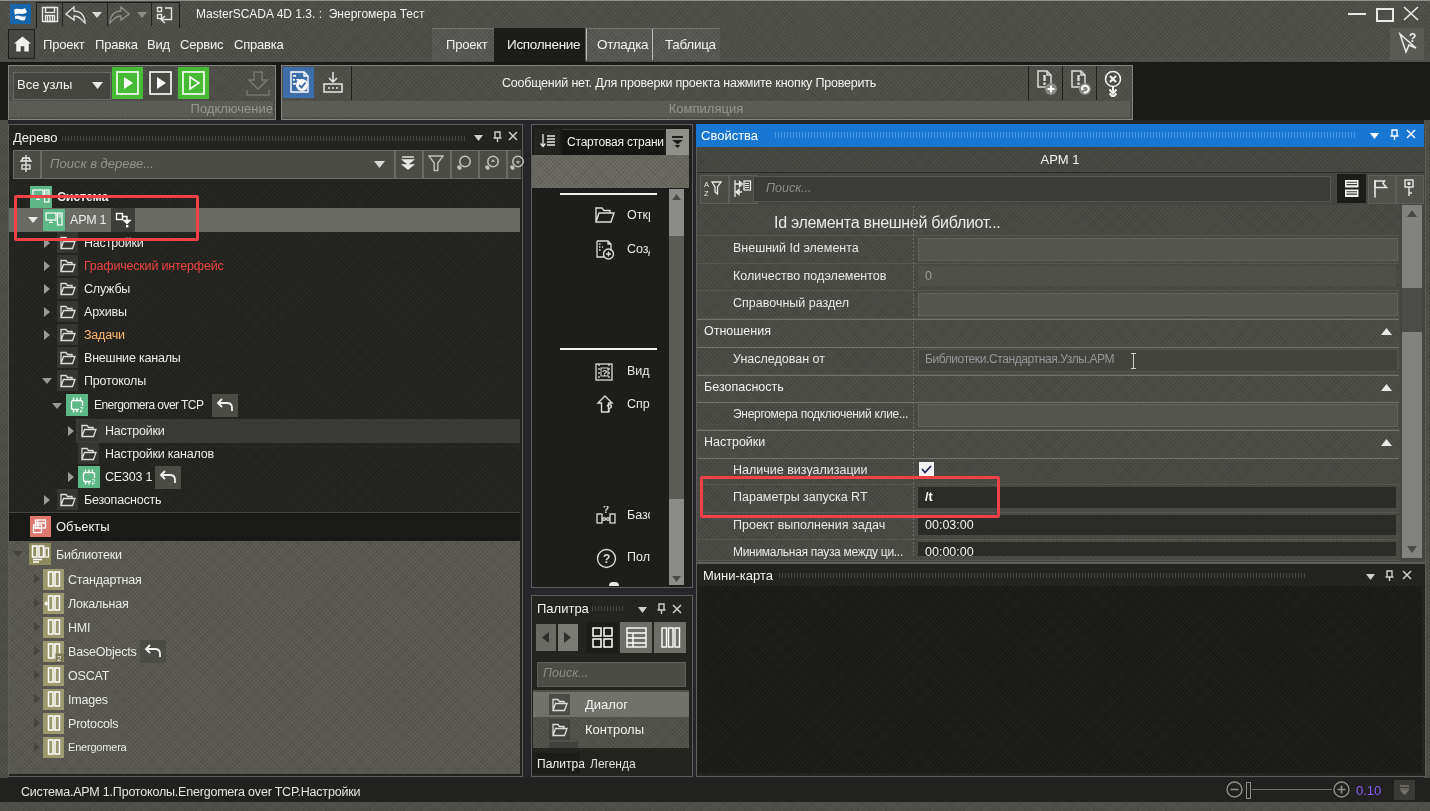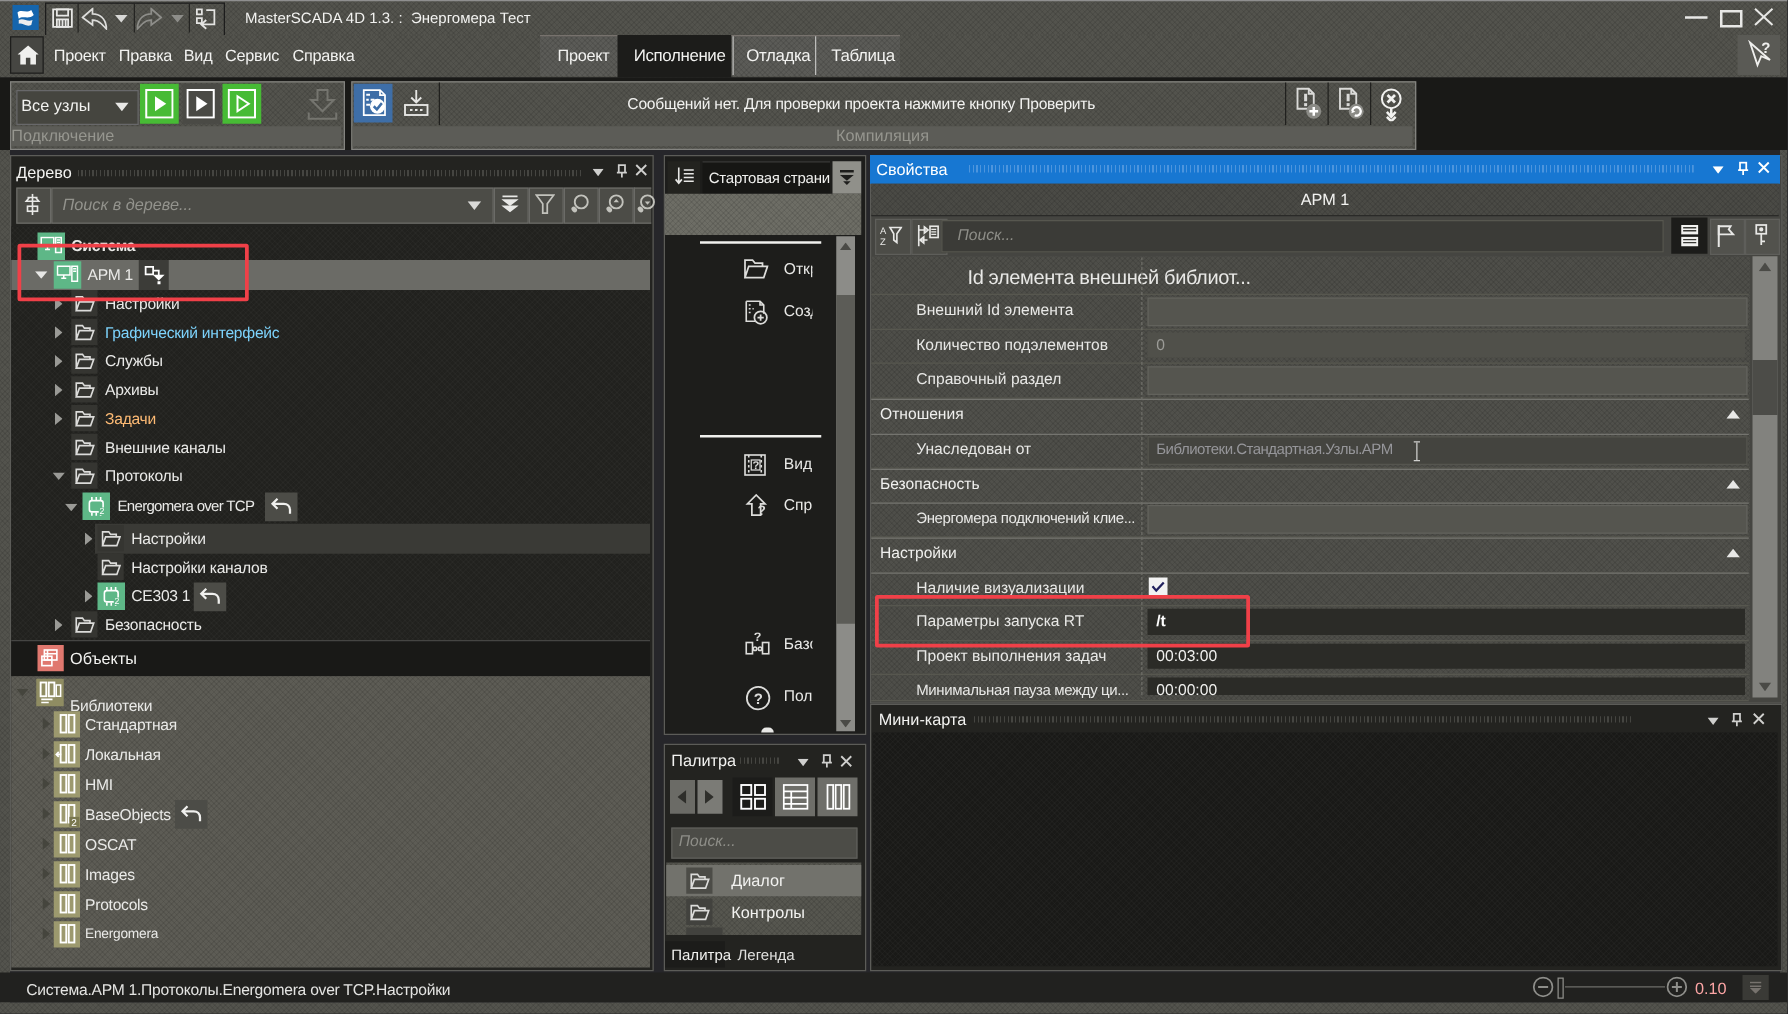--- a/index.html
+++ b/index.html
@@ -88,21 +88,21 @@
 <div class="abs" style="left:1390px;top:28px;width:34px;height:32px;background:#5a5a55;"></div>
 <svg class="abs" style="left:1398px;top:32px" width="22" height="25" viewBox="0 0 22 25">
     <path d="M2 2 L8 20 L11 13 L18 16 Z" fill="none" stroke="#efefed" stroke-width="1.5"></path>
     <text x="11" y="10" font-size="12" font-weight="bold" fill="#efefed">?</text>
   </svg>
 
 <div class="abs" style="left:0;top:62px;width:1430px;height:58px;background:#191917;"></div>
 
 <div class="abs tex" style="left:8px;top:65px;width:266px;height:53px;border:1px solid #83837f;"></div>
 <div class="abs" style="left:9px;top:101px;width:264px;height:16px;background:#5c5c57;"></div>
-<div class="abs" style="left:9px;top:101px;width:264px;height:16px;color:#96968f;font-size:13px;text-align:left;line-height:15px;">Подключение</div>
+<div class="abs" style="left:9px;top:101px;width:264px;height:16px;color:#96968f;font-size:13px;text-align:right;line-height:15px;">Подключение</div>
 
 <div class="abs" style="left:13px;top:72px;width:96px;height:26px;background:#45453f;border:1px solid #68686a;"></div>
 <div class="abs txt" style="left:17px;top:77px;font-size:13px;">Все узлы</div>
 <svg class="abs" style="left:92px;top:82px" width="11" height="7" viewBox="0 0 11 7">
     <path d="M0 0 L11 0 L5.5 7 Z" fill="#e8e8e6"></path>
   </svg>
 
 <div class="abs" style="left:112px;top:67px;width:31px;height:32px;background:#47bb35;"></div>
 <svg class="abs" style="left:116px;top:71px" width="23" height="24" viewBox="0 0 23 24">
     <rect x="1" y="1" width="21" height="22" fill="none" stroke="#fff" stroke-width="1.6"></rect>
@@ -282,21 +282,21 @@
     <path d="M1 13.5 L1 2.5 L6 2.5 L7.5 4.5 L12 4.5 L12 6.5 M1 13.5 L3.5 6.5 L15 6.5 L12.5 13.5 Z" fill="none" stroke="#dcdcda" stroke-width="1.3"></path>
   </svg>
 <div class="abs" style="left:84px;top:236px;font-size:12.5px;color:#eaeae8;white-space:nowrap;letter-spacing:-0.2px;">Настройки</div>
 <svg class="abs" style="left:44px;top:261px" width="6" height="10" viewBox="0 0 6 10">
     <path d="M0 0 L6 5 L0 10 Z" fill="#9a9a96"></path>
   </svg>
 <div class="abs" style="left:57px;top:255px;width:21px;height:21px;background:#353531;"></div>
 <svg class="abs" style="left:60px;top:258px" width="16" height="15" viewBox="0 0 16 15">
     <path d="M1 13.5 L1 2.5 L6 2.5 L7.5 4.5 L12 4.5 L12 6.5 M1 13.5 L3.5 6.5 L15 6.5 L12.5 13.5 Z" fill="none" stroke="#dcdcda" stroke-width="1.3"></path>
   </svg>
-<div class="abs" style="left:84px;top:259px;font-size:12.5px;color:#7dd3fc;white-space:nowrap;letter-spacing:-0.2px;">Графический интерфейс</div>
+<div class="abs" style="left:84px;top:259px;font-size:12.5px;color:#ef4444;white-space:nowrap;letter-spacing:-0.2px;">Графический интерфейс</div>
 <svg class="abs" style="left:44px;top:284px" width="6" height="10" viewBox="0 0 6 10">
     <path d="M0 0 L6 5 L0 10 Z" fill="#9a9a96"></path>
   </svg>
 <div class="abs" style="left:57px;top:278px;width:21px;height:21px;background:#353531;"></div>
 <svg class="abs" style="left:60px;top:281px" width="16" height="15" viewBox="0 0 16 15">
     <path d="M1 13.5 L1 2.5 L6 2.5 L7.5 4.5 L12 4.5 L12 6.5 M1 13.5 L3.5 6.5 L15 6.5 L12.5 13.5 Z" fill="none" stroke="#dcdcda" stroke-width="1.3"></path>
   </svg>
 <div class="abs" style="left:84px;top:282px;font-size:12.5px;color:#eaeae8;white-space:nowrap;letter-spacing:-0.2px;">Службы</div>
 <svg class="abs" style="left:44px;top:307px" width="6" height="10" viewBox="0 0 6 10">
     <path d="M0 0 L6 5 L0 10 Z" fill="#9a9a96"></path>
@@ -402,21 +402,21 @@
   </svg>
 <div class="abs" style="left:29px;top:543px;width:22px;height:22px;background:#8f8c62;"></div>
 <svg class="abs" style="left:29px;top:543px" width="22" height="22" viewBox="0 0 22 22">
     <g fill="none" stroke="#fff" stroke-width="1.5">
       <rect x="3.5" y="3" width="4.5" height="11"></rect>
       <rect x="10" y="3" width="4.5" height="11"></rect>
       <rect x="16" y="5" width="3.5" height="9" stroke-width="1.2"></rect>
       <path d="M4 16.5 L13 16.5 M4 19 L10 19" stroke-width="1.3"></path>
     </g>
   </svg>
-<div class="abs" style="left:56px;top:548px;font-size:12.5px;color:#eaeae8;white-space:nowrap;letter-spacing:-0.2px;margin-top:10px;">Библиотеки</div>
+<div class="abs" style="left:56px;top:548px;font-size:12.5px;color:#eaeae8;white-space:nowrap;letter-spacing:-0.2px;">Библиотеки</div>
 <svg class="abs" style="left:34px;top:574px" width="6" height="10" viewBox="0 0 6 10">
     <path d="M0 0 L6 5 L0 10 Z" fill="#45453d"></path>
   </svg>
 <div class="abs" style="left:43px;top:569px;width:21px;height:21px;background:#9c996e;"></div>
 <svg class="abs" style="left:43px;top:569px" width="21" height="21" viewBox="0 0 21 21">
     <g fill="none" stroke="#fff" stroke-width="1.5">
       <rect x="5.5" y="3" width="4.5" height="14"></rect>
       <rect x="12" y="3" width="4.5" height="14"></rect>
     </g>
   </svg>
@@ -788,20 +788,20 @@
 <svg class="abs" style="left:1226px;top:781px" width="17" height="17" viewBox="0 0 17 17">
     <circle cx="8.5" cy="8.5" r="7.5" fill="none" stroke="#8e8e8a" stroke-width="1.4"></circle>
     <path d="M4.5 8.5 L12.5 8.5" stroke="#8e8e8a" stroke-width="1.6"></path>
   </svg>
 <div class="abs" style="left:1246px;top:782px;width:3px;height:15px;border:1px solid #8e8e8a;"></div>
 <div class="abs" style="left:1252px;top:789px;width:80px;height:1px;background:#6e6e6a;"></div>
 <svg class="abs" style="left:1333px;top:781px" width="17" height="17" viewBox="0 0 17 17">
     <circle cx="8.5" cy="8.5" r="7.5" fill="none" stroke="#8e8e8a" stroke-width="1.4"></circle>
     <path d="M4.5 8.5 L12.5 8.5 M8.5 4.5 L8.5 12.5" stroke="#8e8e8a" stroke-width="1.6"></path>
   </svg>
-<div class="abs" style="left:1356px;top:783px;font-size:13px;color:#fca5a5;">0.10</div>
+<div class="abs" style="left:1356px;top:783px;font-size:13px;color:#8b5cf6;">0.10</div>
 <div class="abs" style="left:1394px;top:780px;width:21px;height:20px;background:#3a3a36;"></div>
 <svg class="abs" style="left:1399px;top:785px" width="11" height="10" viewBox="0 0 11 10">
     <g stroke="#77736e" stroke-width="1.3" fill="none">
       <path d="M1 1 L10 1 M1 4 L10 4"></path>
       <path d="M2.5 6 L8.5 6 L5.5 9 Z" fill="#77736e"></path>
     </g>
   </svg>
 
 </body></html>

